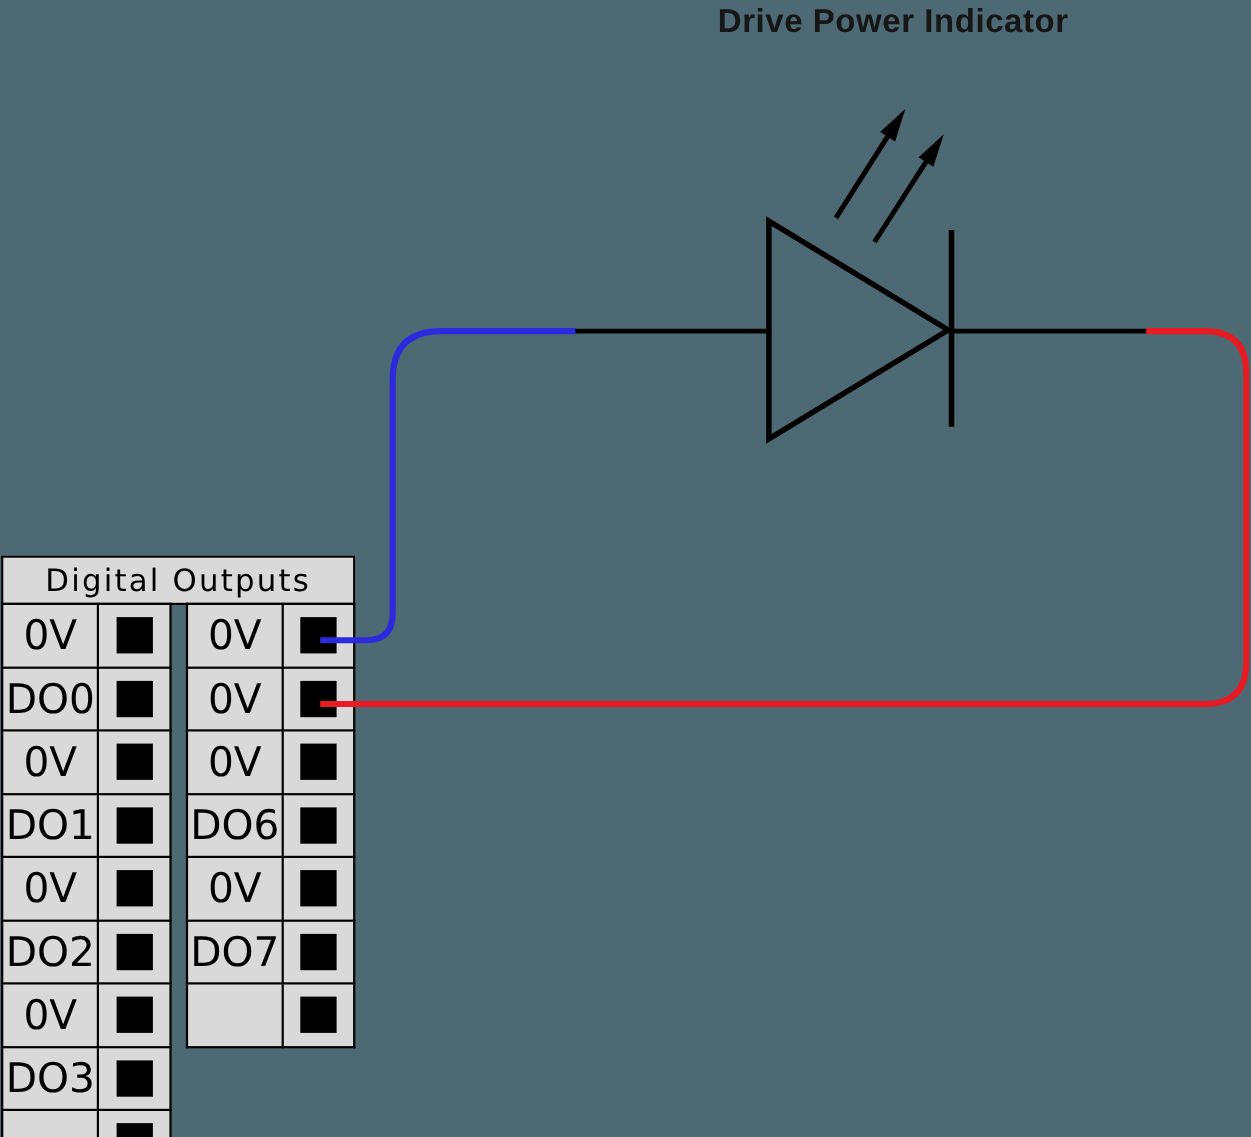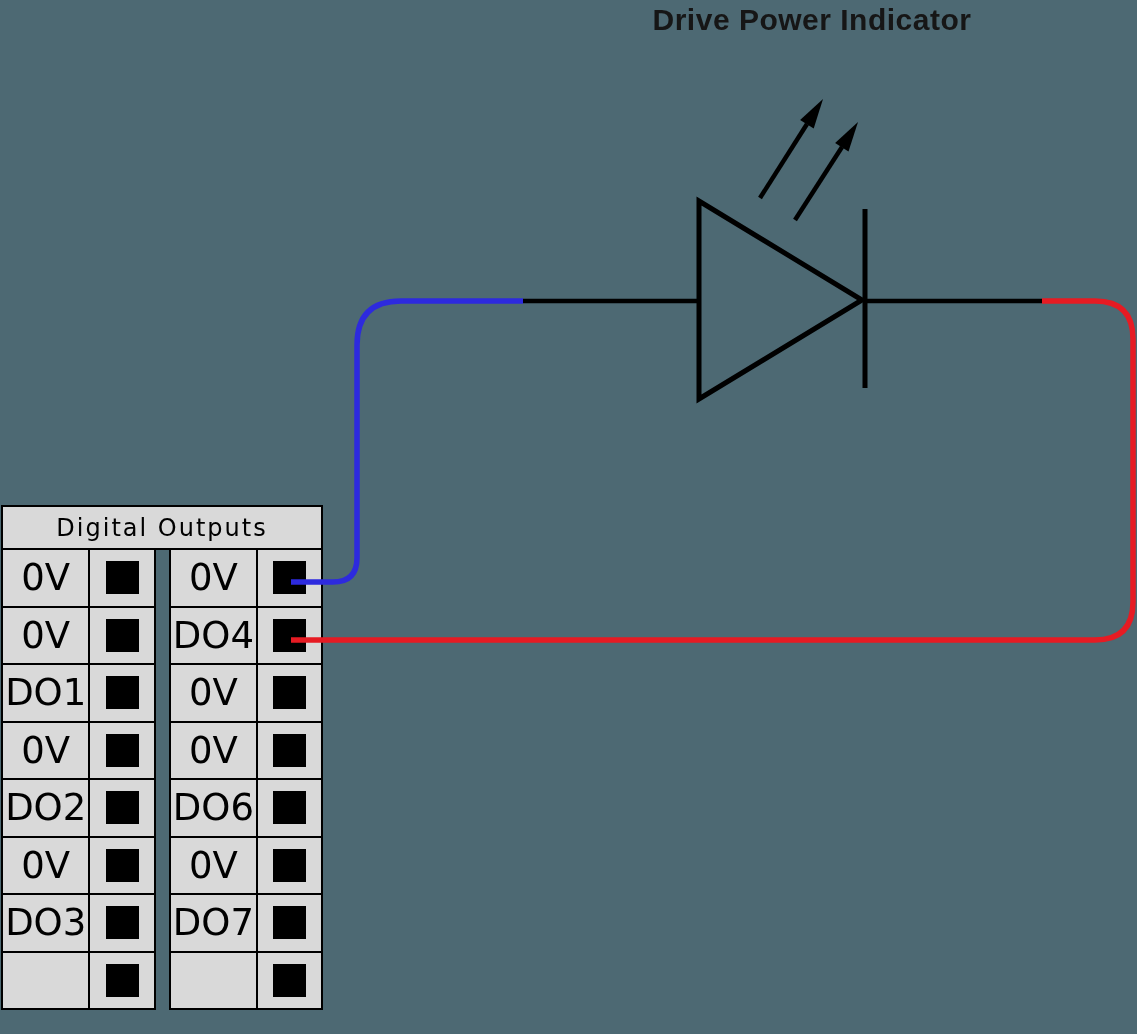--- a/index.html
+++ b/index.html
@@ -51,21 +51,21 @@
   .arrow-head { fill: var(--line-black); stroke: none; }
 
   .terminal-block { position: absolute; z-index: 1; }
   .tb-header {
     position: absolute;
     left: 1px; top: 505px;
     width: 322px; height: 45px;
     background: var(--cell-bg);
     border: 2px solid var(--line-black);
     display: flex; align-items: center; justify-content: center;
-    font-size: 24px;
+    font-size: 28px;
     letter-spacing: 2px;
     color: #000;
   }
   table.group {
     position: absolute;
     border-collapse: collapse;
     table-layout: fixed;
   }
   table.group-left  { left: 1px;   top: 548px; width: 155px; }
   table.group-right { left: 169px; top: 548px; width: 154px; }
@@ -102,20 +102,26 @@
 
     <table class="group group-left">
       <tbody>
           <tr>
             <td class="label">0V</td>
             <td class="term">
               <div class="square"></div>
             </td>
           </tr>
           <tr>
+            <td class="label">DO0</td>
+            <td class="term">
+              <div class="square"></div>
+            </td>
+          </tr>
+          <tr>
             <td class="label">0V</td>
             <td class="term">
               <div class="square"></div>
             </td>
           </tr>
           <tr>
             <td class="label">DO1</td>
             <td class="term">
               <div class="square"></div>
             </td>
@@ -150,26 +156,20 @@
               <div class="square"></div>
             </td>
           </tr>
         </tbody>
     </table>
 
     <table class="group group-right">
       <tbody>
           <tr>
             <td class="label">0V</td>
-            <td class="term">
-              <div class="square"></div>
-            </td>
-          </tr>
-          <tr>
-            <td class="label">DO4</td>
             <td class="term">
               <div class="square"></div>
             </td>
           </tr>
           <tr>
             <td class="label">0V</td>
             <td class="term">
               <div class="square"></div>
             </td>
           </tr>

